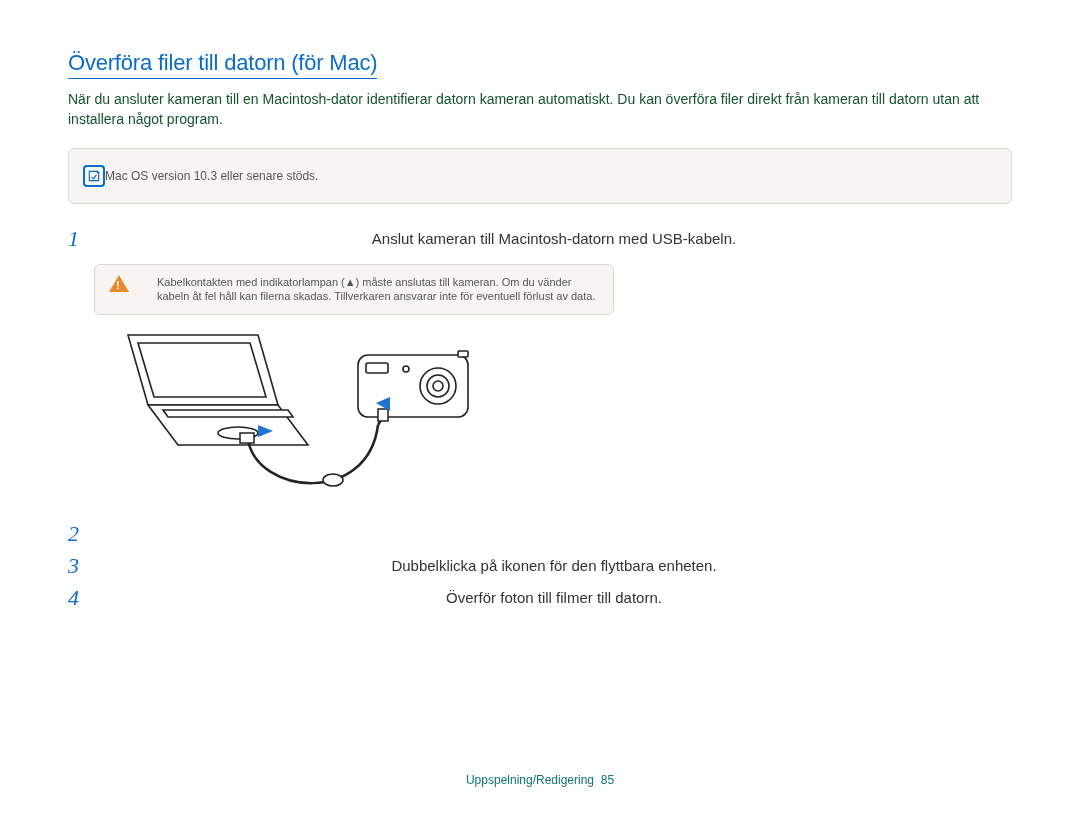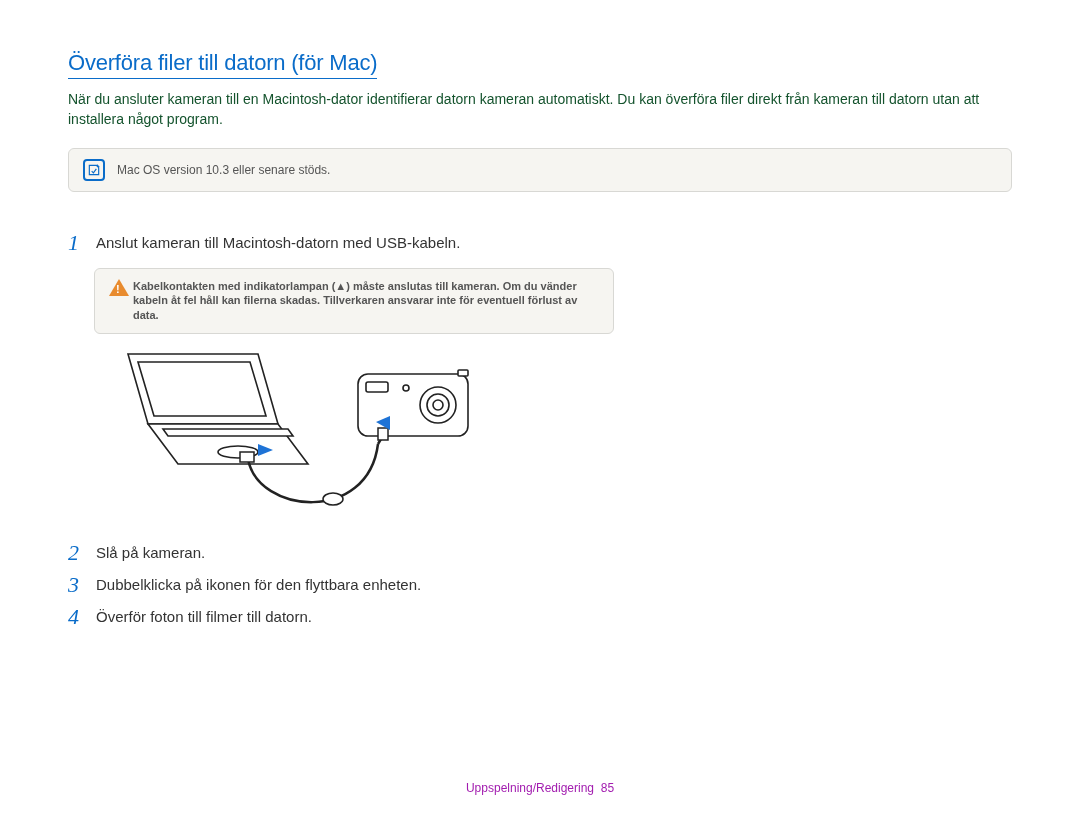--- a/index.html
+++ b/index.html
@@ -25,25 +25,24 @@
   .intro {
     font-size: 14px;
     line-height: 1.45;
     color: #14532d;
     margin-bottom: 18px;
   }
   .note-box {
     border: 1px solid #d8d8d4;
     background: #f6f5f1;
     border-radius: 6px;
-    padding: 10px 14px;
+    padding: 16px 14px;
     display: flex;
     align-items: center;
-    gap: 12px;
-    margin-bottom: 40px;
+    margin-bottom: 24px;
   }
   .note-icon {
     width: 22px; height: 22px;
     border: 2px solid #0a6cc9;
     border-radius: 4px;
     color: #0a6cc9;
     display: flex;
     align-items: center;
     justify-content: center;
     font-size: 14px;
@@ -53,31 +52,30 @@
   .step { display: flex; gap: 12px; margin-top: 6px; }
   .step-num {
     font-style: italic;
     font-family: Georgia, 'Times New Roman', serif;
     color: #0a6cc9;
     font-size: 22px;
     line-height: 1;
     min-width: 16px;
   }
   .step-body { flex: 1; }
-  .step-text { font-size: 15px; color: #333; line-height: 1.4; }
+  .step-text { font-size: 15px; color: #333; line-height: 1.4; text-align: center; }
   .warn-box {
     border: 1px solid #d8d8d4;
     background: #f6f5f1;
     border-radius: 6px;
     padding: 10px 14px;
     display: flex;
-    gap: 4px;
+    gap: 28px;
     margin: 14px 0 10px 26px;
     max-width: 520px;
-    font-weight: bold;
   }
   .warn-tri {
     display: inline-block;
     width: 0; height: 0;
     border-left: 10px solid transparent;
     border-right: 10px solid transparent;
     border-bottom: 17px solid #e88b2e;
     position: relative;
   }
   .warn-tri::after {
@@ -90,25 +88,25 @@
     font-weight: bold;
   }
   .warn-text { font-size: 11px; color: #555; line-height: 1.35; }
   .illus {
     margin: 10px 0 14px 40px;
   }
   .bullet-list { list-style: disc; margin: 4px 0 6px 18px; }
   .bullet-list li { font-size: 13.5px; color: #444; line-height: 1.4; }
   .footer {
     position: absolute;
-    bottom: 20px;
+    bottom: 28px;
     left: 0; right: 0;
     text-align: center;
     font-size: 12px;
-    color: #a21caf;
+    color: #0f766e;
   }
   .step-block { margin-top: 10px; }
 </style>
 </head>
 <body>
 
 
 
 <h1 class="title">Överföra filer till datorn (för Mac)</h1>
 
@@ -169,21 +167,20 @@
 
     <polygon points="150,100 165,106 150,112" fill="#1e73d6"></polygon>
     <polygon points="268,78 282,72 282,86" fill="#1e73d6"></polygon>
   </svg>
 </div>
 
 
 <div class="step step-block">
   <span class="step-num">2</span>
   <div class="step-body">
-    <div class="step-text">Slå på kameran.</div>
   </div>
 </div>
 
 
 <div class="step step-block">
   <span class="step-num">3</span>
   <div class="step-body">
     <div class="step-text">Dubbelklicka på ikonen för den flyttbara enheten.</div>
   </div>
 </div>

